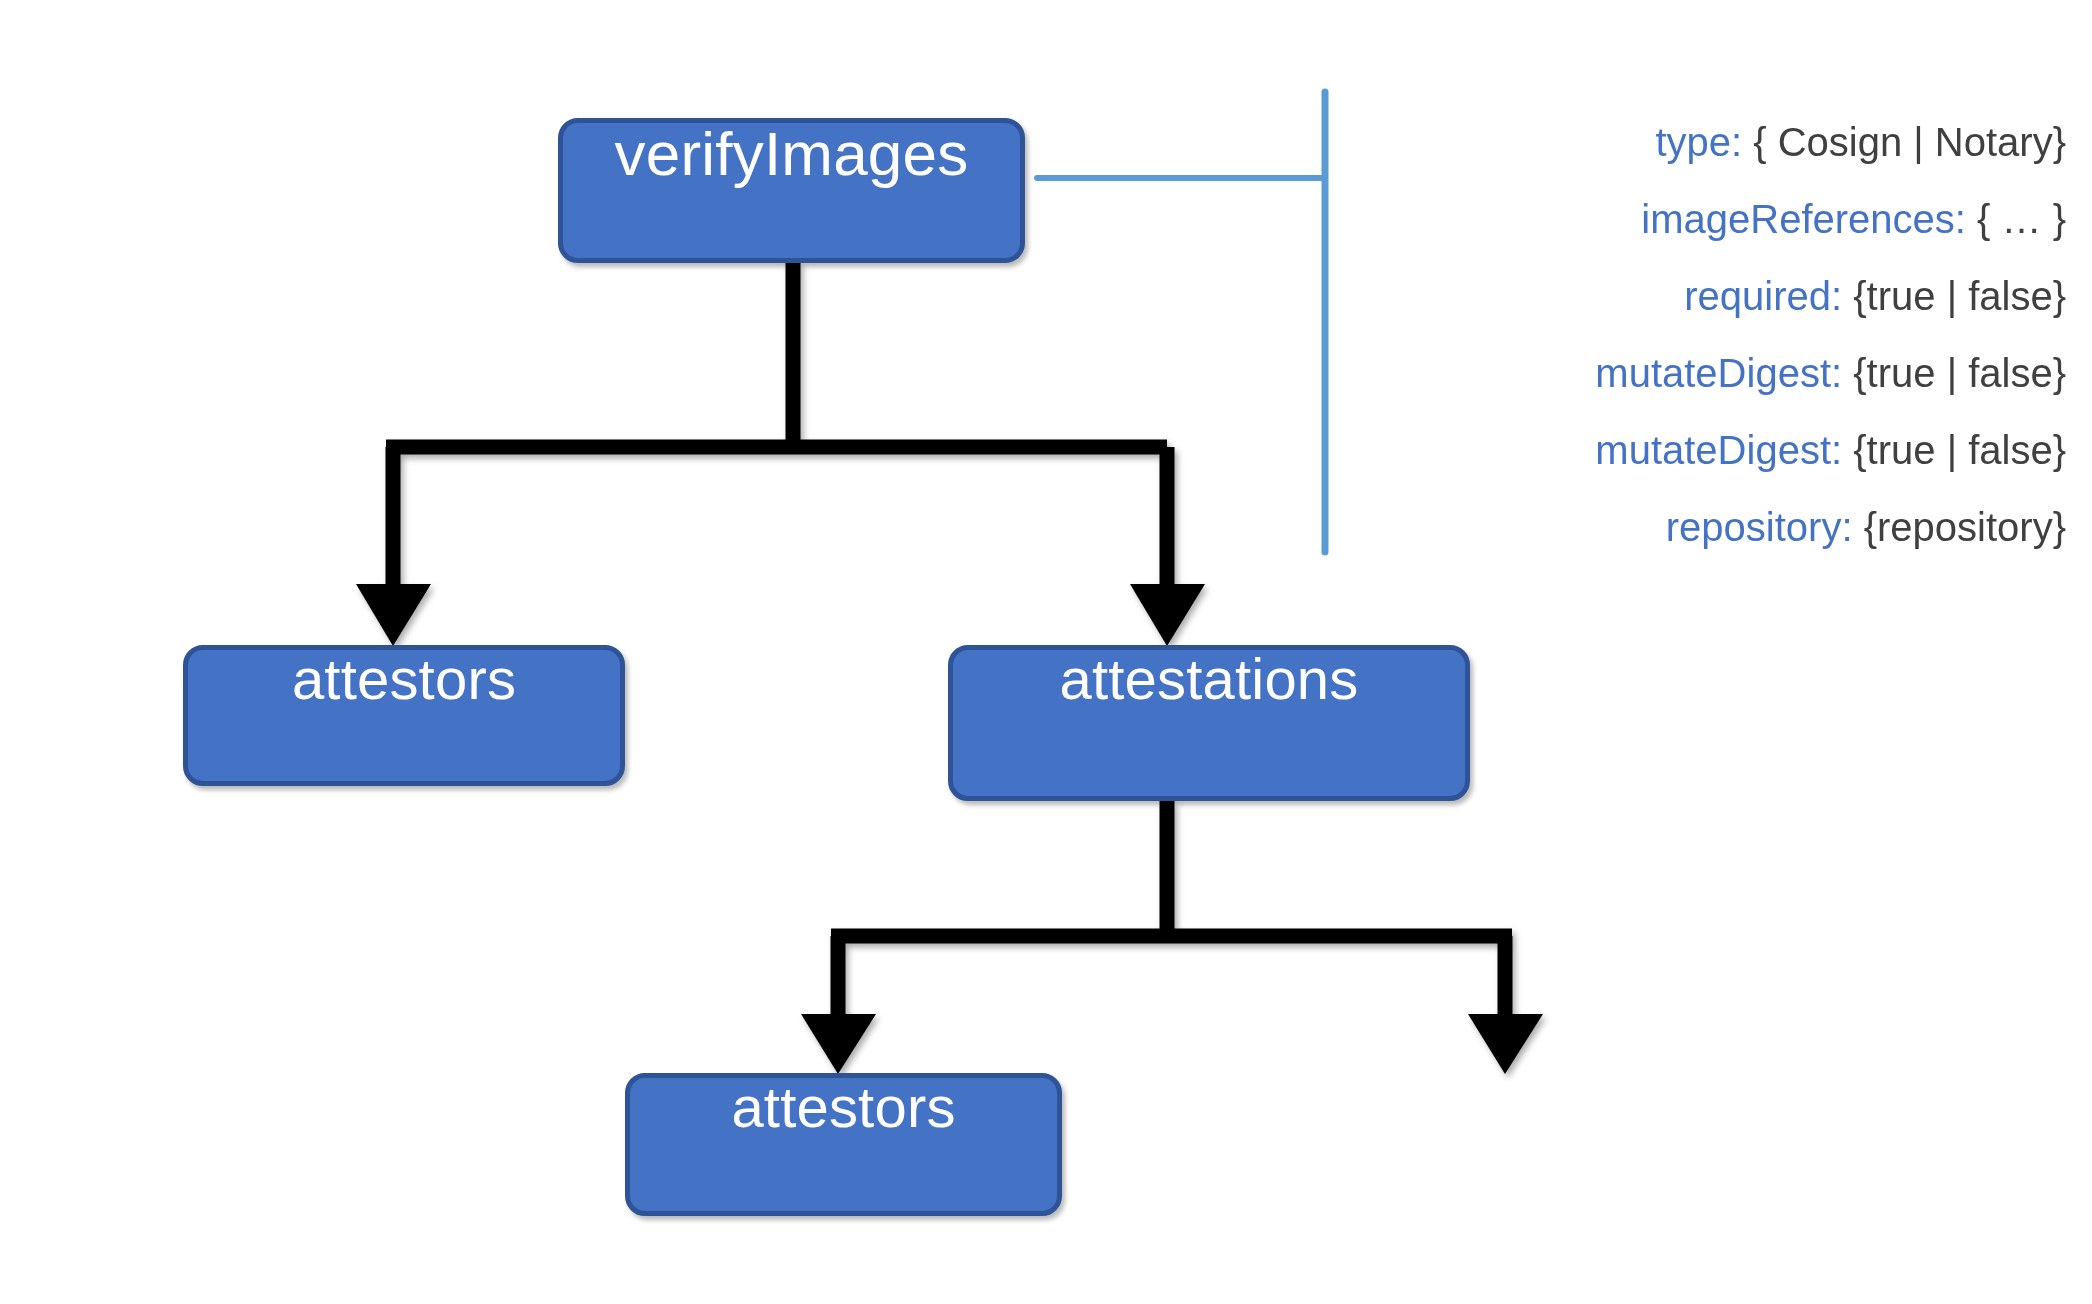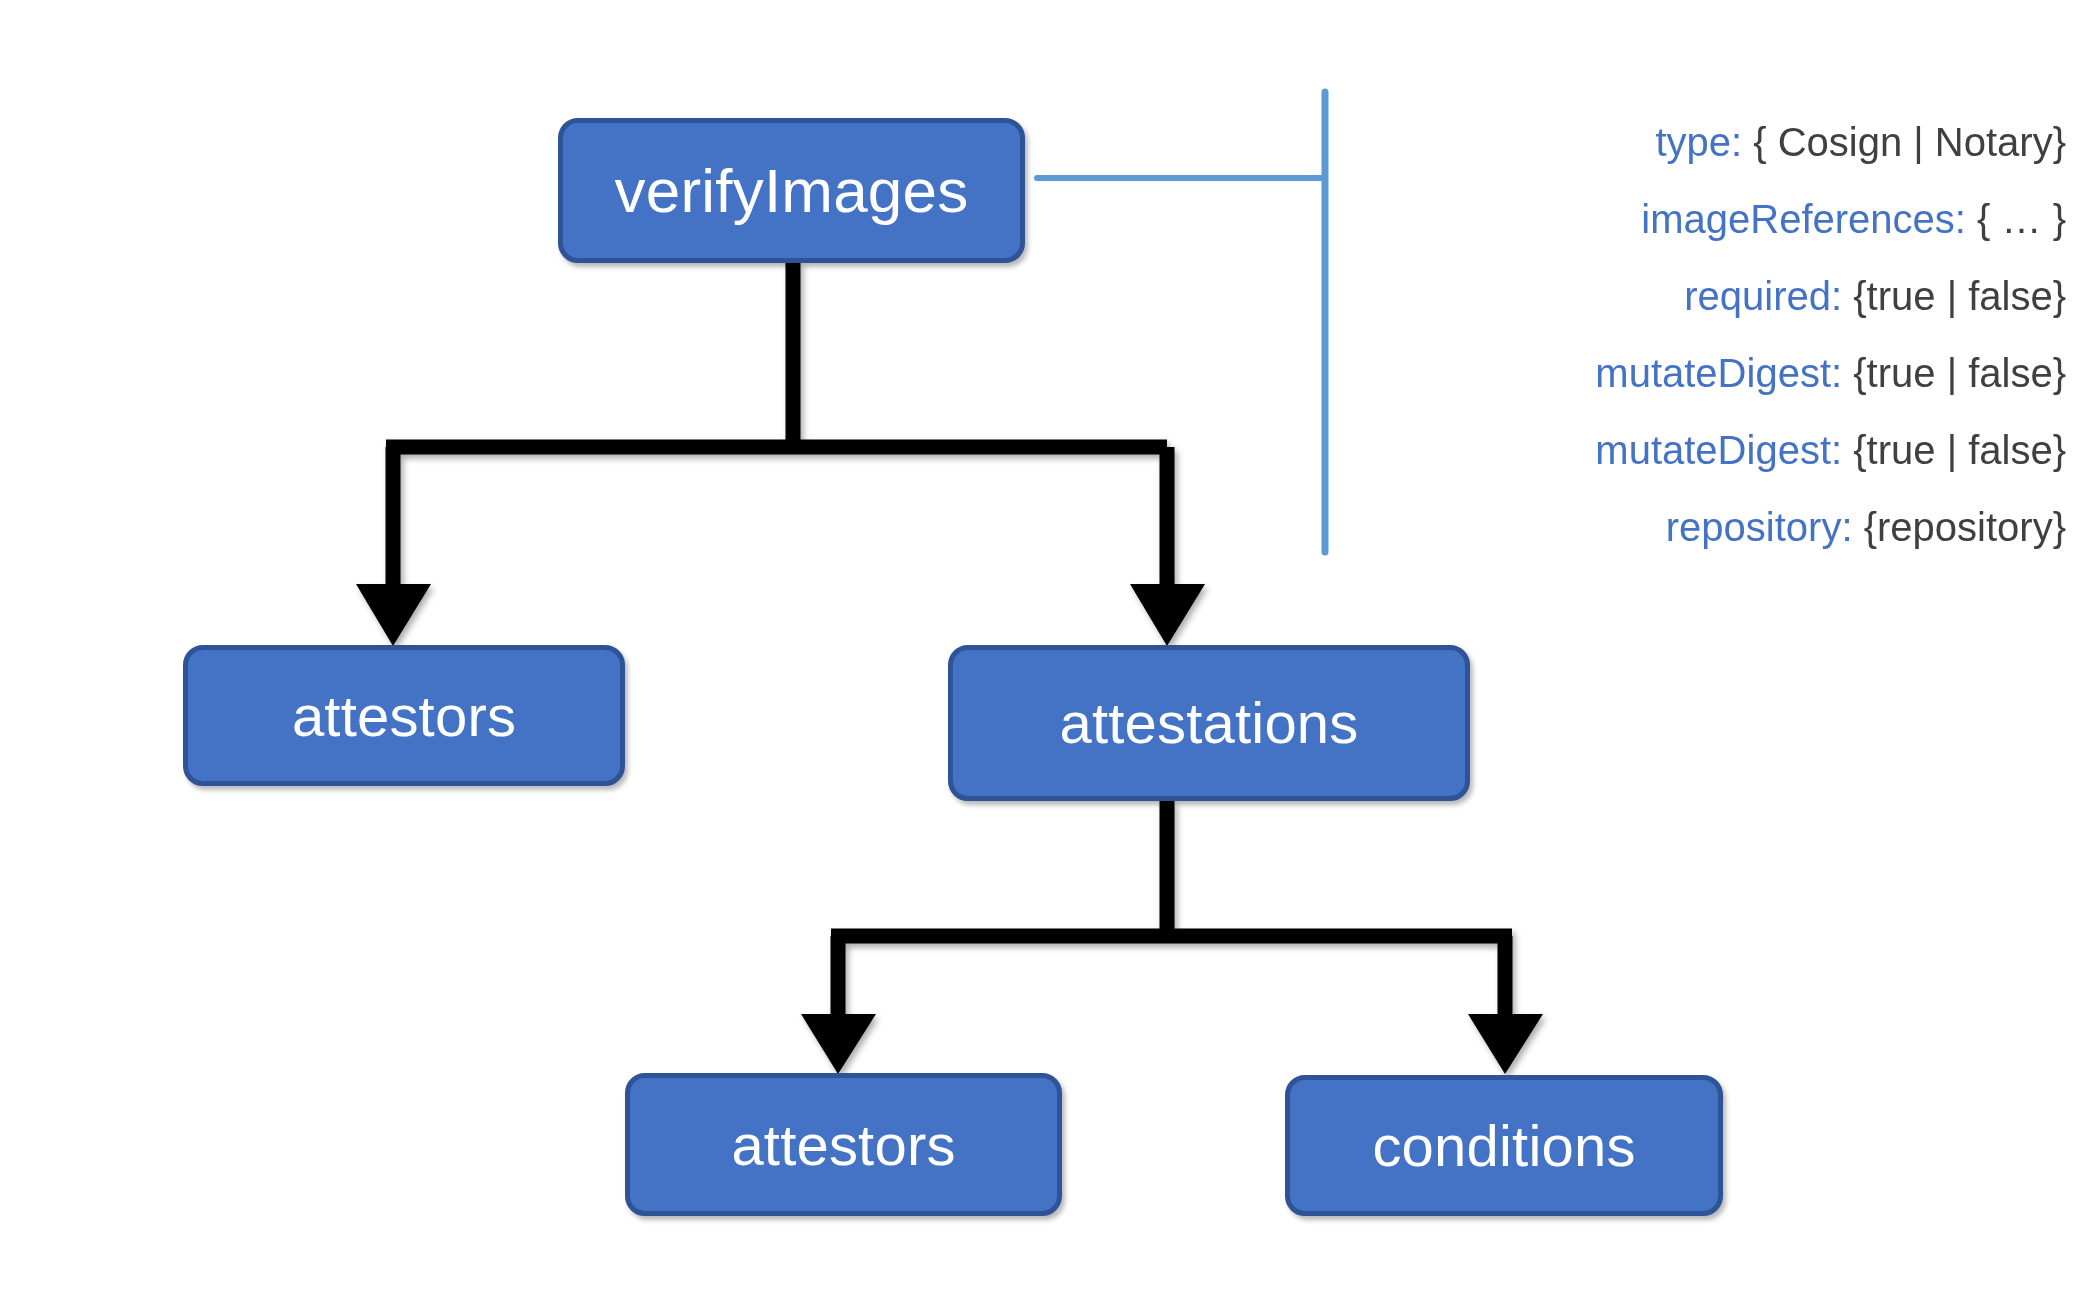--- a/index.html
+++ b/index.html
@@ -30,21 +30,20 @@
   }
 
   
   .node {
     position: absolute;
     box-sizing: border-box;
     background: #4472C4;
     border: 5px solid #2E5396;
     border-radius: 20px;
     display: flex;
-    align-items: center;
     justify-content: center;
     color: #ffffff;
     font-family: "Liberation Sans", sans-serif;
     font-weight: 400;
     letter-spacing: 0.2px;
     box-shadow: 3px 4px 5px rgba(0,0,0,0.28);
     z-index: 3;
   }
   .node-label {
     display: block;
@@ -141,23 +140,20 @@
   </div>
 
   <div class="node" id="node-attestations">
     <span class="node-label">attestations</span>
   </div>
 
   <div class="node" id="node-attestors-bottom">
     <span class="node-label">attestors</span>
   </div>
 
-  <div class="node" id="node-conditions">
-    <span class="node-label">conditions</span>
-  </div>
 
   <div id="annotation-list">
 
     <div class="annotation-line">
       <span class="annotation-key">type:</span>
       <span class="annotation-value">{ Cosign | Notary}</span>
     </div>
 
     <div class="annotation-line">
       <span class="annotation-key">imageReferences:</span>

